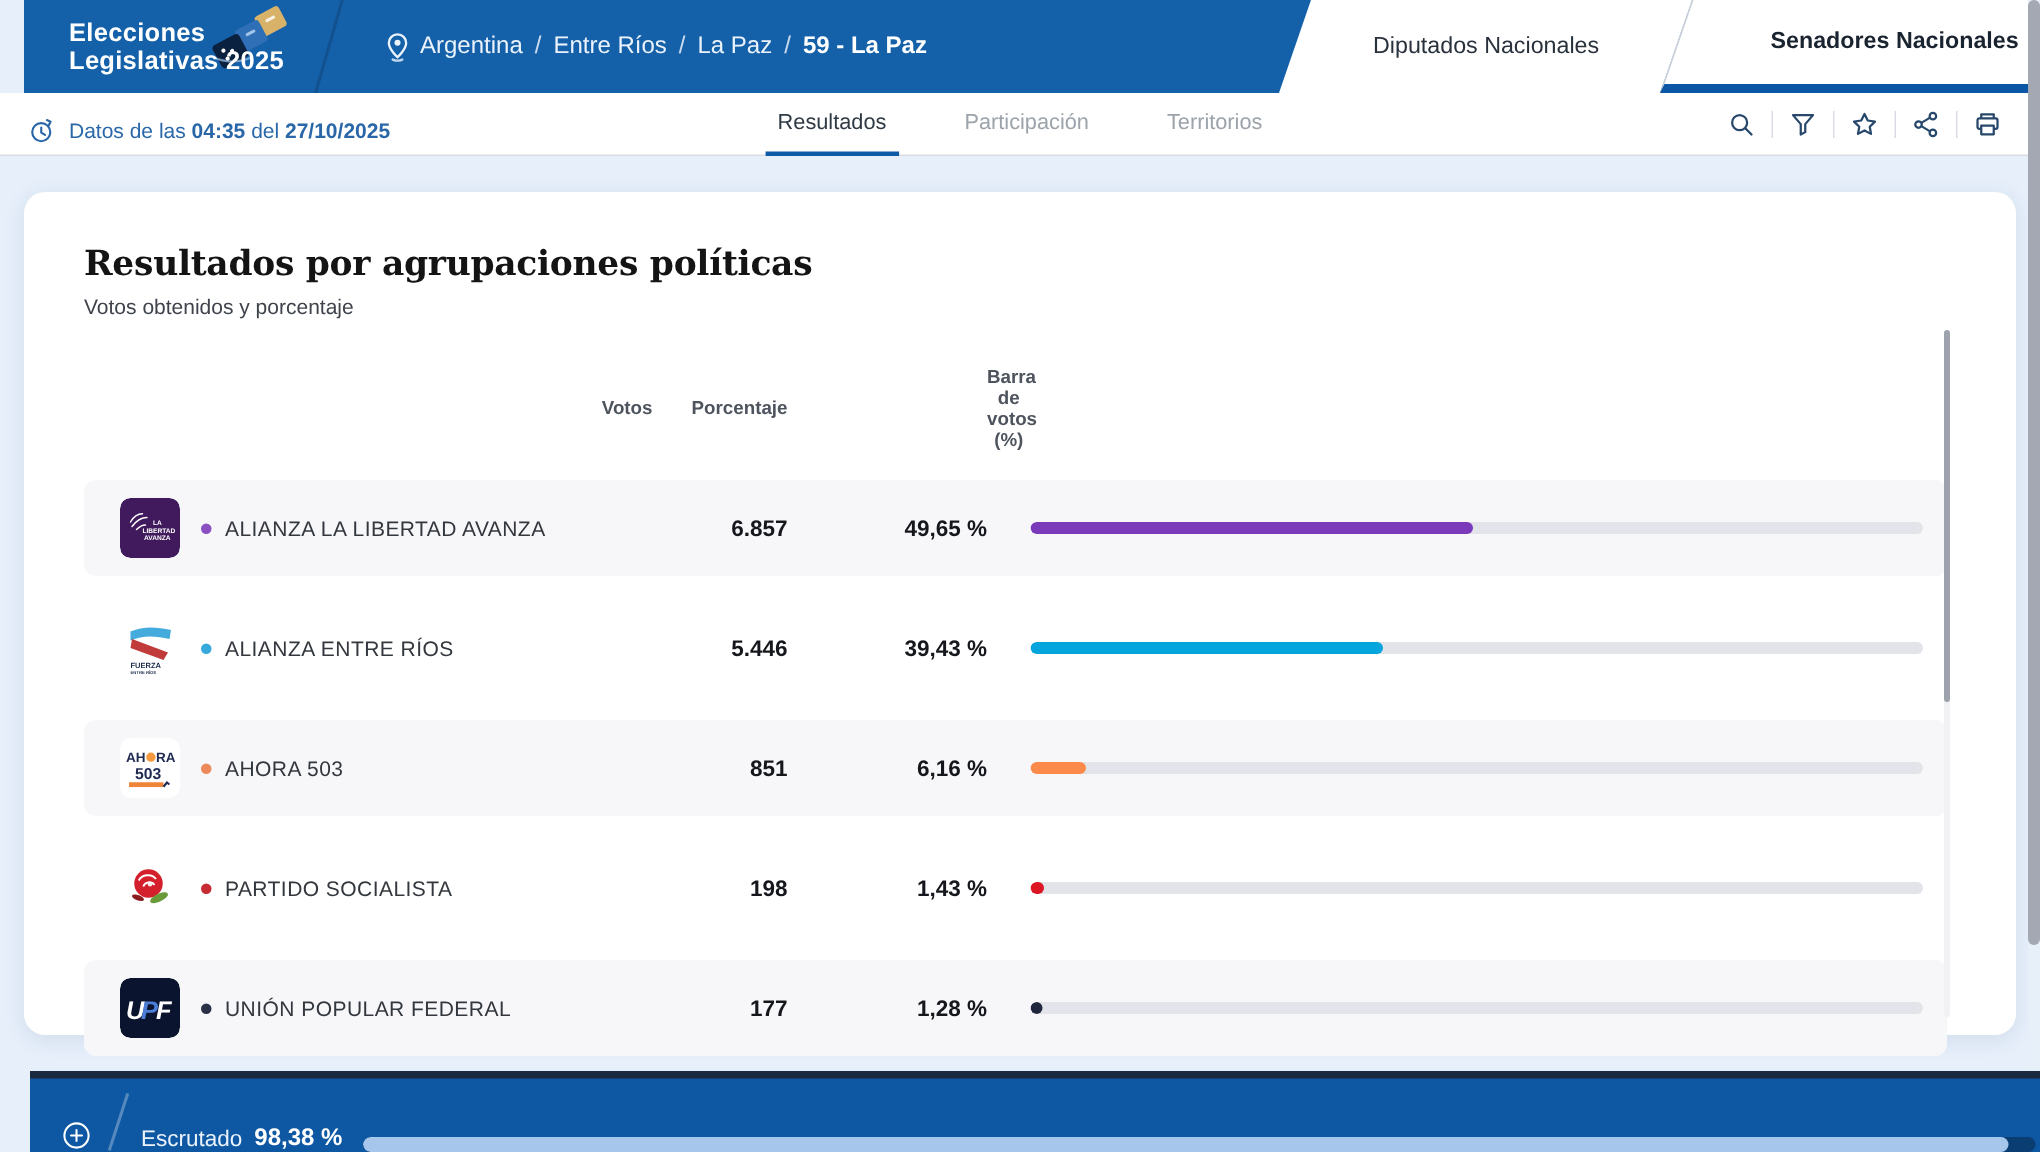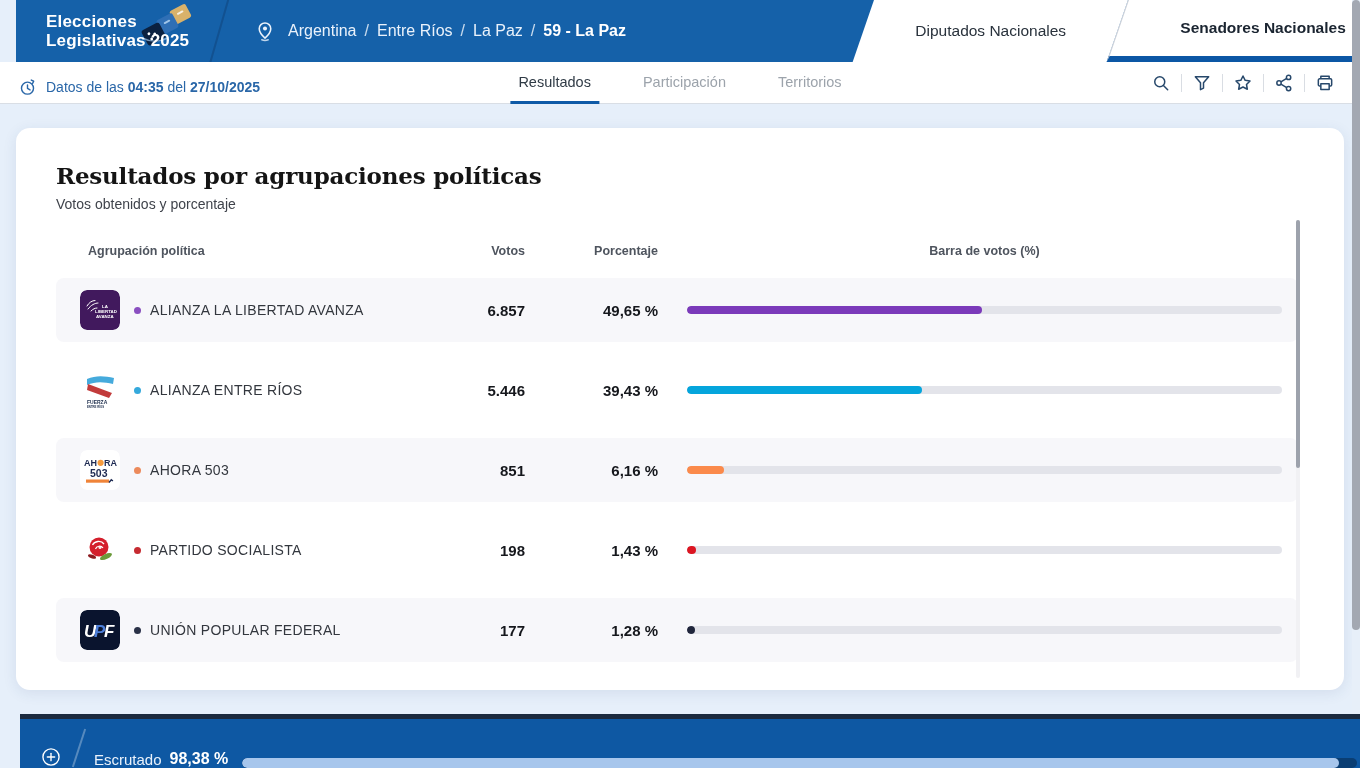--- a/index.html
+++ b/index.html
@@ -4,21 +4,21 @@
 <style>
   * { margin:0; padding:0; box-sizing:border-box; }
   html,body { width:1360px; height:768px; overflow:hidden; }
   body { font-family:"Liberation Sans", sans-serif; background:#E6EFFA; position:relative; }
 
   
   .topbar { position:absolute; left:16px; top:0; width:1360px; height:62px; background:#1561A9; overflow:hidden; }
   .brand { position:absolute; left:30px; top:12px; color:#fff; font-weight:800; font-size:17px; line-height:19px; letter-spacing:.2px; z-index:2; }
   .brand-art { position:absolute; left:120px; top:4px; z-index:1; }
   .brand-divider { position:absolute; left:202px; top:-8px; width:2px; height:80px; background:rgba(10,40,80,.28); transform:rotate(16deg); }
-  .crumb { position:absolute; left:238px; top:0; height:62px; display:flex; align-items:center; gap:12px; color:#EAF2FB; font-size:16px; }
+  .crumb { position:absolute; left:238px; top:0; height:62px; display:flex; align-items:center; gap:4px; color:#EAF2FB; font-size:16px; }
   .crumb .trail { display:flex; align-items:center; gap:8px; }
   .crumb .sep { opacity:.85; }
   .crumb .current { font-weight:700; color:#fff; }
 
   .tabs-band { position:absolute; left:858px; right:-40px; top:0; height:62px; display:flex; transform:skewX(-19deg); transform-origin:top left; }
   .ctab { background:#fff; display:flex; align-items:center; justify-content:center; height:62px; }
   .ctab .lbl { transform:skewX(19deg); font-size:15.5px; color:#29323C; white-space:nowrap; }
   .ctab.dip { width:254px; }
   .ctab.sen { flex:1; border-left:1px solid #C9CED6; border-bottom:6px solid #0C57A5; }
   .ctab.sen .lbl { font-weight:700; color:#1A2430; }
@@ -190,21 +190,20 @@
       </svg>
     </span>
   </div>
 </div>
 
 <main class="card">
   <h1>Resultados por agrupaciones políticas</h1>
   <div class="subtitle">Votos obtenidos y porcentaje</div>
 
   <div class="tgrid thead">
-    <div class="c1">Agrupación política</div>
     <div class="c2">Votos</div>
     <div class="c3">Porcentaje</div>
     <div class="c4"></div>
     <div class="c5">Barra de votos (%)</div>
   </div>
 
   <div class="rows">
   <div class="row tgrid alt">
     <div class="c1">
       <span class="logo">

